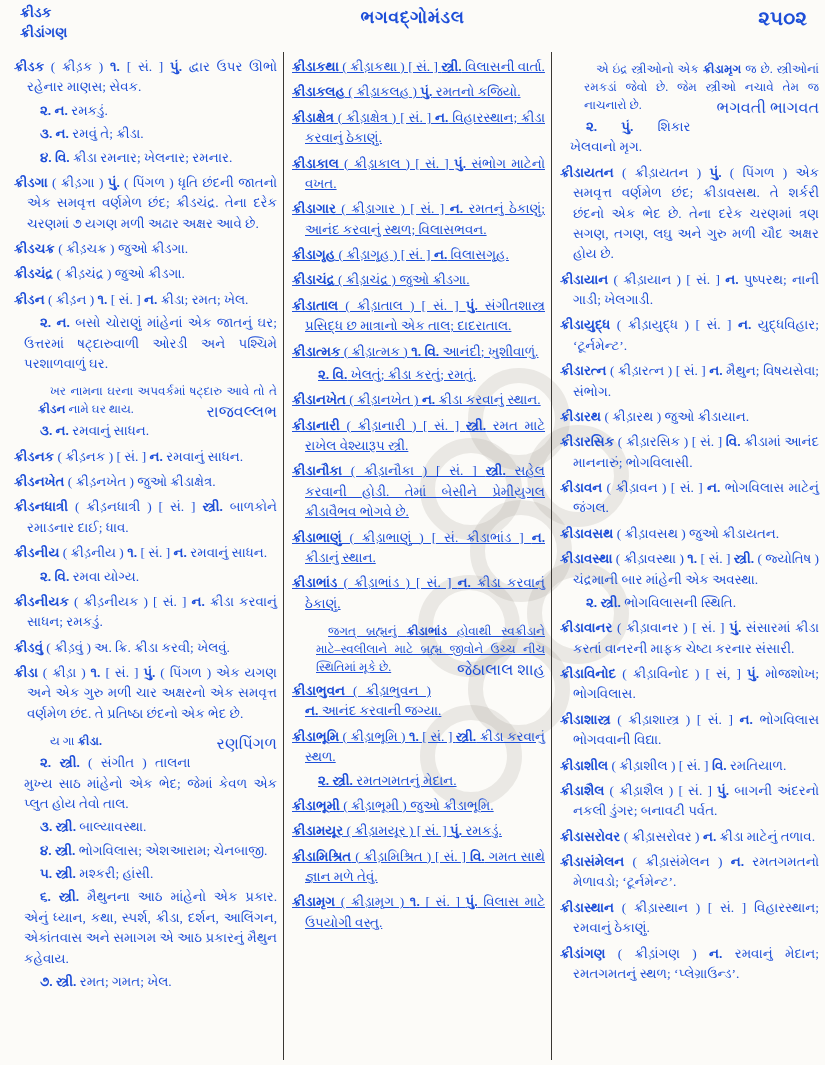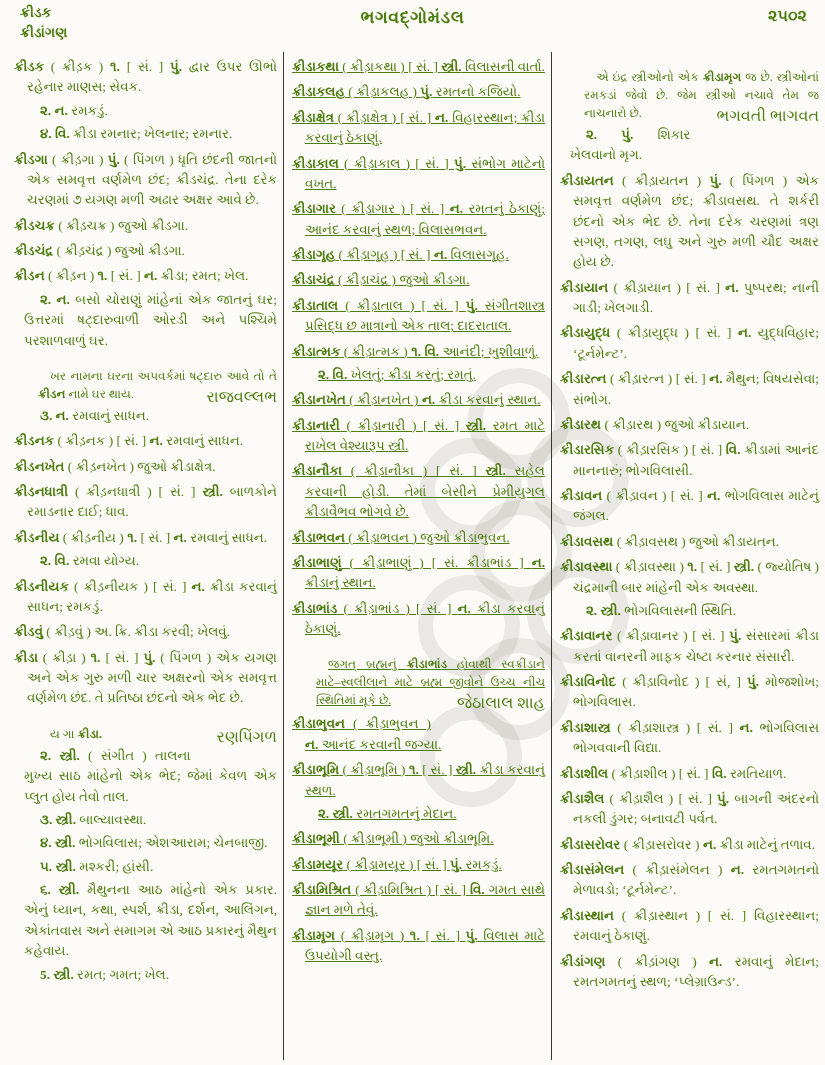--- a/index.html
+++ b/index.html
@@ -5,42 +5,42 @@
   html,body{margin:0;padding:0;}
   body{
     font-family:"Liberation Serif","DejaVu Serif",serif;
     background:#e9e7e2;
   }
   .page{
     position:relative;
     width:825px;height:1065px;
     margin:0 auto;
     background:#fcfbf8;
-    color:#4d7c0f;
+    color:#1d4ed8;
     overflow:hidden;
     box-sizing:border-box;
   }
   
   .header{
     position:relative;
     height:52px;
   }
   .guide-words{
     position:absolute;left:20px;top:3px;
     font-weight:700;font-size:14px;line-height:1.45;
   }
   .page-title{
     text-align:center;
     padding-top:7px;
     font-weight:700;font-size:17.5px;
     letter-spacing:.5px;
   }
   .page-number{
     position:absolute;right:18px;top:7px;
-    font-weight:700;font-size:16px;
+    font-weight:700;font-size:20px;
   }
   
   .watermark{position:absolute;left:0;top:0;width:100%;height:100%;pointer-events:none;z-index:0;}
   .watermark .ring{
     position:absolute;border-radius:50%;
     border:15px solid rgba(140,134,126,0.16);
   }
   
   .columns{
     position:relative;z-index:1;
@@ -59,21 +59,21 @@
   .col-1{width:269px;padding-right:6px;}
   .col-2{width:268px;border-left:1px solid #3a3733;padding:0 6px 0 8px;text-decoration:underline;}
   .col-3{flex:1;border-left:1px solid #3a3733;padding:0 2px 0 8px;}
   
   .para{margin:2px 0;}
   .para.entry{padding-left:13px;text-indent:-13px;margin-top:5px;}
   .para.sense{padding-left:10px;text-indent:16px;margin-top:3px;}
   .para.quote{
     padding-left:24px;text-indent:12px;
     font-size:12px;line-height:1.5;
-    margin-top:16px;margin-bottom:2px;
+    margin-top:8px;margin-bottom:2px;
   }
   .bold{font-weight:700;}
   .attr{float:right;font-size:16px;padding-left:14px;}
 </style>
 </head>
 <body>
 
 <div class="page">
 
   <div class="watermark">
@@ -93,20 +93,21 @@
       <div>ક્રીડાંગણ</div>
     </div>
     <div class="page-title">ભગવદ્ગોમંડલ</div>
     <div class="page-number">૨૫૦૨</div>
   </div>
 
   <div class="columns">
     <div class="col col-1">
         <div class="para entry"><span class="bold">ક્રીડક</span><span> ( ક્રીડ઼ક ) </span><span class="bold">૧.</span><span> [ સં. ] </span><span class="bold">પું.</span><span> દ્વાર ઉપર ઊભો રહેનાર માણસ; સેવક.</span></div>
         <div class="para sense"><span class="bold">૨. ન.</span><span> રમકડું.</span></div>
+        <div class="para sense"><span class="bold">૩. ન.</span><span> રમવું તે; ક્રીડા.</span></div>
         <div class="para sense"><span class="bold">૪. વિ.</span><span> ક્રીડા રમનાર; ખેલનાર; રમનાર.</span></div>
         <div class="para entry"><span class="bold">ક્રીડગા</span><span> ( ક્રીડ઼ગા ) </span><span class="bold">પું.</span><span> ( પિંગળ ) ધૃતિ છંદની જાતનો એક સમવૃત્ત વર્ણમેળ છંદ; ક્રીડચંદ્ર. તેના દરેક ચરણમાં ૭ યગણ મળી અઢાર અક્ષર આવે છે.</span></div>
         <div class="para entry"><span class="bold">ક્રીડચક્ર</span><span> ( ક્રીડ઼ચક્ર ) જુઓ ક્રીડગા.</span></div>
         <div class="para entry"><span class="bold">ક્રીડચંદ્ર</span><span> ( ક્રીડ઼ચંદ્ર ) જુઓ ક્રીડગા.</span></div>
         <div class="para entry"><span class="bold">ક્રીડન</span><span> ( ક્રીડ઼ન ) </span><span class="bold">૧.</span><span> [ સં. ] </span><span class="bold">ન.</span><span> ક્રીડા; રમત; ખેલ.</span></div>
         <div class="para sense"><span class="bold">૨. ન.</span><span> બસો ચોરાણું માંહેનાં એક જાતનું ઘર; ઉત્તરમાં ષટ્દારુવાળી ઓરડી અને પશ્ચિમે પરશાળવાળું ઘર.</span></div>
         <div class="para quote"><span>ખર નામના ઘરના અપવર્કમાં ષટ્દારુ આવે તો તે </span><span class="bold">ક્રીડન</span><span> નામે ઘર થાય.</span><span class="attr">રાજવલ્લભ</span></div>
         <div class="para sense"><span class="bold">૩. ન.</span><span> રમવાનું સાધન.</span></div>
         <div class="para entry"><span class="bold">ક્રીડનક</span><span> ( ક્રીડ઼નક ) [ સં. ] </span><span class="bold">ન.</span><span> રમવાનું સાધન.</span></div>
         <div class="para entry"><span class="bold">ક્રીડનખેત</span><span> ( ક્રીડ઼નખેત ) જુઓ ક્રીડાક્ષેત્ર.</span></div>
@@ -115,37 +116,36 @@
         <div class="para sense"><span class="bold">૨. વિ.</span><span> રમવા યોગ્ય.</span></div>
         <div class="para entry"><span class="bold">ક્રીડનીયક</span><span> ( ક્રીડ઼નીયક ) [ સં. ] </span><span class="bold">ન.</span><span> ક્રીડા કરવાનું સાધન; રમકડું.</span></div>
         <div class="para entry"><span class="bold">ક્રીડવું</span><span> ( ક્રીડ઼વું ) અ. ક્રિ. ક્રીડા કરવી; ખેલવું.</span></div>
         <div class="para entry"><span class="bold">ક્રીડા</span><span> ( ક્રીડ઼ા ) </span><span class="bold">૧.</span><span> [ સં. ] </span><span class="bold">પું.</span><span> ( પિંગળ ) એક યગણ અને એક ગુરુ મળી ચાર અક્ષરનો એક સમવૃત્ત વર્ણમેળ છંદ. તે પ્રતિષ્ઠા છંદનો એક ભેદ છે.</span></div>
         <div class="para quote"><span>ય ગા </span><span class="bold">ક્રીડા.</span><span class="attr">રણપિંગળ</span></div>
         <div class="para sense"><span class="bold">૨. સ્ત્રી.</span><span> ( સંગીત ) તાલના મુખ્ય સાઠ માંહેનો એક ભેદ; જેમાં કેવળ એક પ્લુત હોય તેવો તાલ.</span></div>
         <div class="para sense"><span class="bold">૩. સ્ત્રી.</span><span> બાલ્યાવસ્થા.</span></div>
         <div class="para sense"><span class="bold">૪. સ્ત્રી.</span><span> ભોગવિલાસ; એશઆરામ; ચેનબાજી.</span></div>
         <div class="para sense"><span class="bold">૫. સ્ત્રી.</span><span> મશ્કરી; હાંસી.</span></div>
         <div class="para sense"><span class="bold">૬. સ્ત્રી.</span><span> મૈથુનના આઠ માંહેનો એક પ્રકાર. એનું ધ્યાન, કથા, સ્પર્શ, ક્રીડા, દર્શન, આલિંગન, એકાંતવાસ અને સમાગમ એ આઠ પ્રકારનું મૈથુન કહેવાય.</span></div>
-        <div class="para sense"><span class="bold">5. સ્ત્રી.</span><span> રમત; ગમત; ખેલ.</span></div>
+        <div class="para sense"><span class="bold">૭. સ્ત્રી.</span><span> રમત; ગમત; ખેલ.</span></div>
       </div>
     <div class="col col-2">
         <div class="para entry"><span class="bold">ક્રીડાકથા</span><span> ( ક્રીડ઼ાકથા ) [ સં. ] </span><span class="bold">સ્ત્રી.</span><span> વિલાસની વાર્તા.</span></div>
         <div class="para entry"><span class="bold">ક્રીડાકલહ</span><span> ( ક્રીડ઼ાકલહ ) </span><span class="bold">પું.</span><span> રમતનો કજિયો.</span></div>
         <div class="para entry"><span class="bold">ક્રીડાક્ષેત્ર</span><span> ( ક્રીડ઼ાક્ષેત્ર ) [ સં. ] </span><span class="bold">ન.</span><span> વિહારસ્થાન; ક્રીડા કરવાનું ઠેકાણું.</span></div>
         <div class="para entry"><span class="bold">ક્રીડાકાલ</span><span> ( ક્રીડ઼ાકાલ ) [ સં. ] </span><span class="bold">પું.</span><span> સંભોગ માટેનો વખત.</span></div>
         <div class="para entry"><span class="bold">ક્રીડાગાર</span><span> ( ક્રીડ઼ાગાર ) [ સં. ] </span><span class="bold">ન.</span><span> રમતનું ઠેકાણું; આનંદ કરવાનું સ્થળ; વિલાસભવન.</span></div>
         <div class="para entry"><span class="bold">ક્રીડાગૃહ</span><span> ( ક્રીડ઼ાગૃહ ) [ સં. ] </span><span class="bold">ન.</span><span> વિલાસગૃહ.</span></div>
         <div class="para entry"><span class="bold">ક્રીડાચંદ્ર</span><span> ( ક્રીડ઼ાચંદ્ર ) જુઓ ક્રીડગા.</span></div>
         <div class="para entry"><span class="bold">ક્રીડાતાલ</span><span> ( ક્રીડ઼ાતાલ ) [ સં. ] </span><span class="bold">પું.</span><span> સંગીતશાસ્ત્ર પ્રસિદ્ધ છ માત્રાનો એક તાલ; દાદરાતાલ.</span></div>
         <div class="para entry"><span class="bold">ક્રીડાત્મક</span><span> ( ક્રીડ઼ાત્મક ) </span><span class="bold">૧. વિ.</span><span> આનંદી; ખુશીવાળું.</span></div>
         <div class="para sense"><span class="bold">૨. વિ.</span><span> ખેલતું; ક્રીડા કરતું; રમતું.</span></div>
         <div class="para entry"><span class="bold">ક્રીડાનખેત</span><span> ( ક્રીડ઼ાનખેત ) </span><span class="bold">ન.</span><span> ક્રીડા કરવાનું સ્થાન.</span></div>
         <div class="para entry"><span class="bold">ક્રીડાનારી</span><span> ( ક્રીડ઼ાનારી ) [ સં. ] </span><span class="bold">સ્ત્રી.</span><span> રમત માટે રાખેલ વેશ્યારૂપ સ્ત્રી.</span></div>
         <div class="para entry"><span class="bold">ક્રીડાનૌકા</span><span> ( ક્રીડ઼ાનૌકા ) [ સં. ] </span><span class="bold">સ્ત્રી.</span><span> સહેલ કરવાની હોડી. તેમાં બેસીને પ્રેમીયુગલ ક્રીડાવૈભવ ભોગવે છે.</span></div>
-        <div class="para entry"><span class="bold">ક્રીડાભવન</span><span> ( ક્રીડ઼ાભવન ) જુઓ ક્રીડાભુવન.</span></div>
         <div class="para entry"><span class="bold">ક્રીડાભાણું</span><span> ( ક્રીડ઼ાભાણું ) [ સં. ક્રીડાભાંડ ] </span><span class="bold">ન.</span><span> ક્રીડાનું સ્થાન.</span></div>
         <div class="para entry"><span class="bold">ક્રીડાભાંડ</span><span> ( ક્રીડ઼ાભાંડ ) [ સં. ] </span><span class="bold">ન.</span><span> ક્રીડા કરવાનું ઠેકાણું.</span></div>
         <div class="para quote"><span>જગત્ બ્રહ્મનું </span><span class="bold">ક્રીડાભાંડ</span><span> હોવાથી સ્વક્રીડાને માટે–સ્વલીલાને માટે બ્રહ્મ જીવોને ઉચ્ચ નીચ સ્થિતિમાં મૂકે છે.</span><span class="attr">જેઠાલાલ શાહ</span></div>
         <div class="para entry"><span class="bold">ક્રીડાભુવન</span><span> ( ક્રીડ઼ાભુવન ) </span><span class="bold">ન.</span><span> આનંદ કરવાની જગ્યા.</span></div>
         <div class="para entry"><span class="bold">ક્રીડાભૂમિ</span><span> ( ક્રીડ઼ાભૂમિ ) </span><span class="bold">૧.</span><span> [ સં. ] </span><span class="bold">સ્ત્રી.</span><span> ક્રીડા કરવાનું સ્થળ.</span></div>
         <div class="para sense"><span class="bold">૨. સ્ત્રી.</span><span> રમતગમતનું મેદાન.</span></div>
         <div class="para entry"><span class="bold">ક્રીડાભૂમી</span><span> ( ક્રીડ઼ાભૂમી ) જુઓ ક્રીડાભૂમિ.</span></div>
         <div class="para entry"><span class="bold">ક્રીડામયૂર</span><span> ( ક્રીડ઼ામયૂર ) [ સં. ] </span><span class="bold">પું.</span><span> રમકડું.</span></div>
         <div class="para entry"><span class="bold">ક્રીડામિશ્રિત</span><span> ( ક્રીડ઼ામિશ્રિત ) [ સં. ] </span><span class="bold">વિ.</span><span> ગમત સાથે જ્ઞાન મળે તેવું.</span></div>
         <div class="para entry"><span class="bold">ક્રીડામૃગ</span><span> ( ક્રીડ઼ામૃગ ) </span><span class="bold">૧.</span><span> [ સં. ] </span><span class="bold">પું.</span><span> વિલાસ માટે ઉપયોગી વસ્તુ.</span></div>

